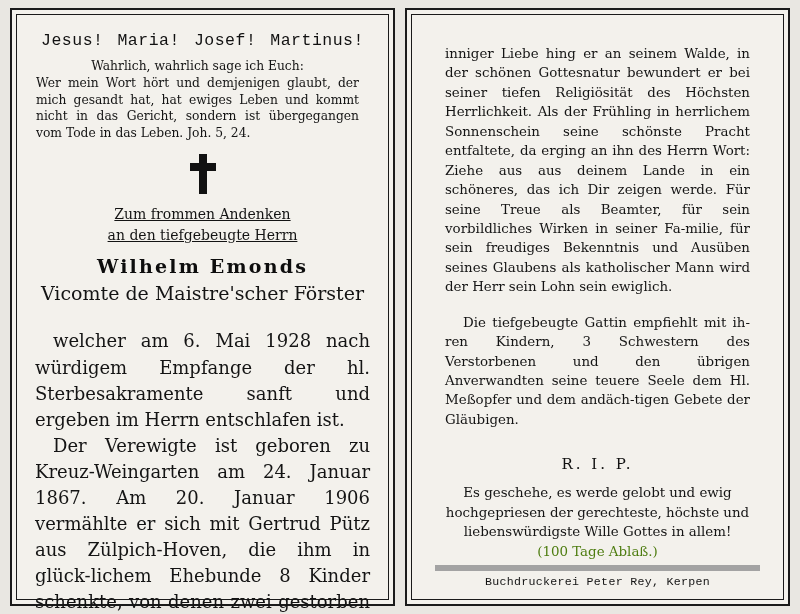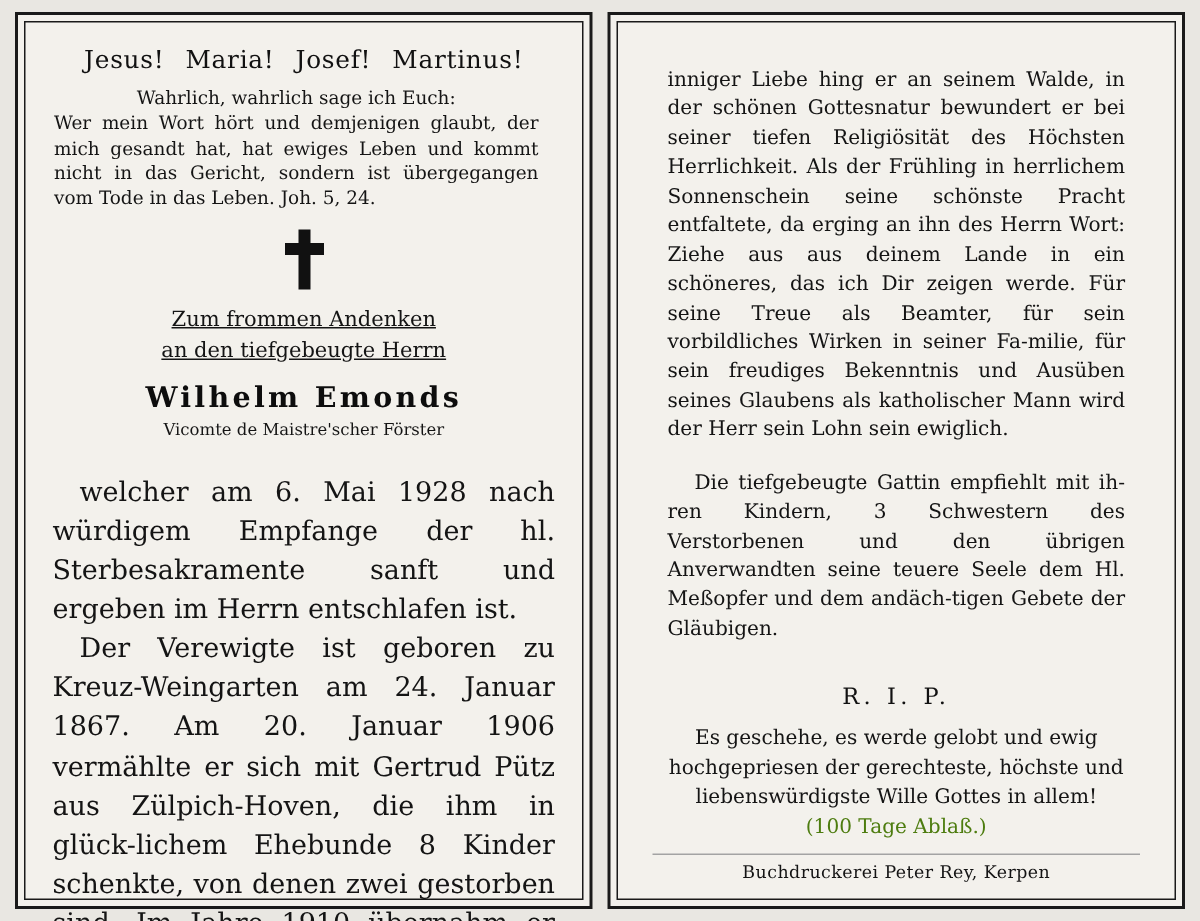--- a/index.html
+++ b/index.html
@@ -52,21 +52,21 @@
   }
   
   .invocation {
     text-align: center;
     font-size: 16.5px;
     letter-spacing: 0.5px;
     margin: 2px 0 8px 0;
     white-space: nowrap;
     color: #111;
   }
-  .invocation span { margin: 0 7px; }
+  .invocation span { margin: 0 7px; font-family: Liberation Mono, monospace; }
   .scripture {
     font-size: 12.3px;
     line-height: 1.34;
     text-align: justify;
     color: #141414;
     margin: 0 12px 4px 2px;
   }
   .scripture .first-line {
     display: block;
     text-align: center;
@@ -109,21 +109,21 @@
   .name {
     text-align: center;
     font-size: 19px;
     font-weight: bold;
     letter-spacing: 2.2px;
     margin: 6px 0 3px 0;
     color: #0d0d0d;
   }
   .role {
     text-align: center;
-    font-size: 11px;
+    font-size: 19px;
     line-height: 1.45;
     color: #141414;
     margin-bottom: 5px;
   }
   .body-text {
     font-size: 18px;
     line-height: 1.45;
     text-align: justify;
     color: #141414;
     margin: 16px 1px 0 1px;
@@ -157,23 +157,24 @@
     font-size: 13.4px;
     margin-top: 2px;
     color: #4d7c0f;
   }
   .spacer { flex: 1 1 auto; }
   .printer {
     text-align: center;
     font-size: 11.6px;
     letter-spacing: 0.3px;
     color: #141414;
-    border-top: 1px solid #a3a3a3;
+    border-top: 6px solid #a3a3a3;
     padding-top: 4px;
     margin: 0 6px 2px 6px;
+    font-family: Liberation Mono, monospace;
   }
 </style>
 </head>
 <body>
 
 <div class="page">
 
   <div class="card">
     <div class="inner">
 

